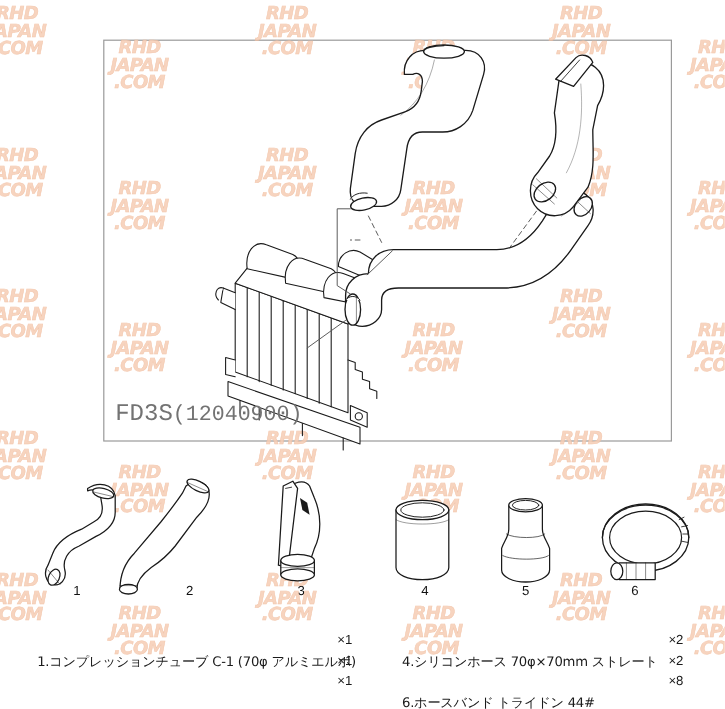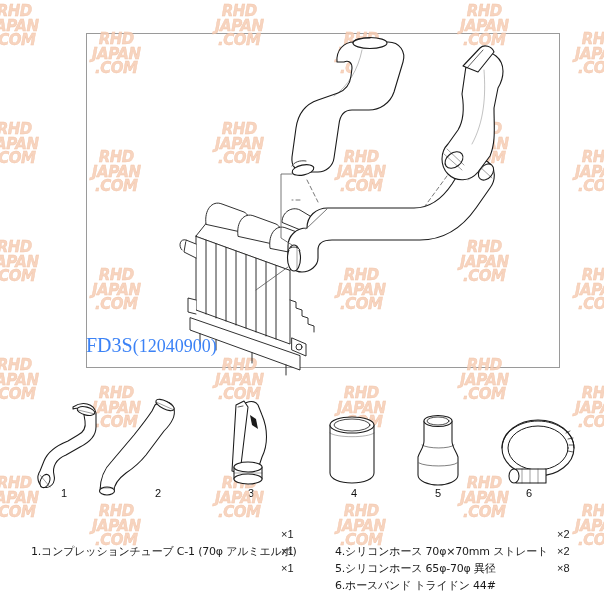--- a/index.html
+++ b/index.html
@@ -28,23 +28,23 @@
   .wm .l1{font-size:15px;display:block;}
   .wm .l2{font-size:15px;display:block;}
   .wm .l3{font-size:15px;display:block;}
 
   
   .main-box{
     position:absolute;left:86px;top:33px;width:472px;height:333px;
     border:1px solid #9a9a9a;background:transparent;z-index:3;
   }
   .code-label{
-    position:absolute;left:86px;top:334px;z-index:8;
-    font-family:Liberation Serif, serif;
-    font-size:20px;color:#3b82f6;letter-spacing:0px;white-space:nowrap;
+    position:absolute;left:96px;top:334px;z-index:8;
+    font-family:Liberation Mono, monospace;
+    font-size:20px;color:#737373;letter-spacing:0px;white-space:nowrap;
   }
   .code-label .paren{font-size:18px;}
 
   
   .draw{position:absolute;left:0;top:0;width:604px;height:591px;z-index:6;}
 
   
   .thumbs{position:absolute;left:0;top:393px;width:604px;height:110px;z-index:6;}
   .thumb-num{
     position:absolute;font-size:11px;color:#111;
@@ -497,21 +497,20 @@
         <span class="pl-qty">×1</span>
       </div>
     </div>
 
     <div class="pl-col pl-right">
       <div class="pl-row">
         <span class="pl-text">4.シリコンホース 70φ×70mm ストレート</span>
         <span class="pl-qty">×2</span>
       </div>
       <div class="pl-row">
-        <span class="pl-text">5.シリコンホース 65φ-70φ 異径</span>
         <span class="pl-qty">×2</span>
       </div>
       <div class="pl-row">
         <span class="pl-text">6.ホースバンド トライドン 44#</span>
         <span class="pl-qty">×8</span>
       </div>
     </div>
 
   </div>
 

